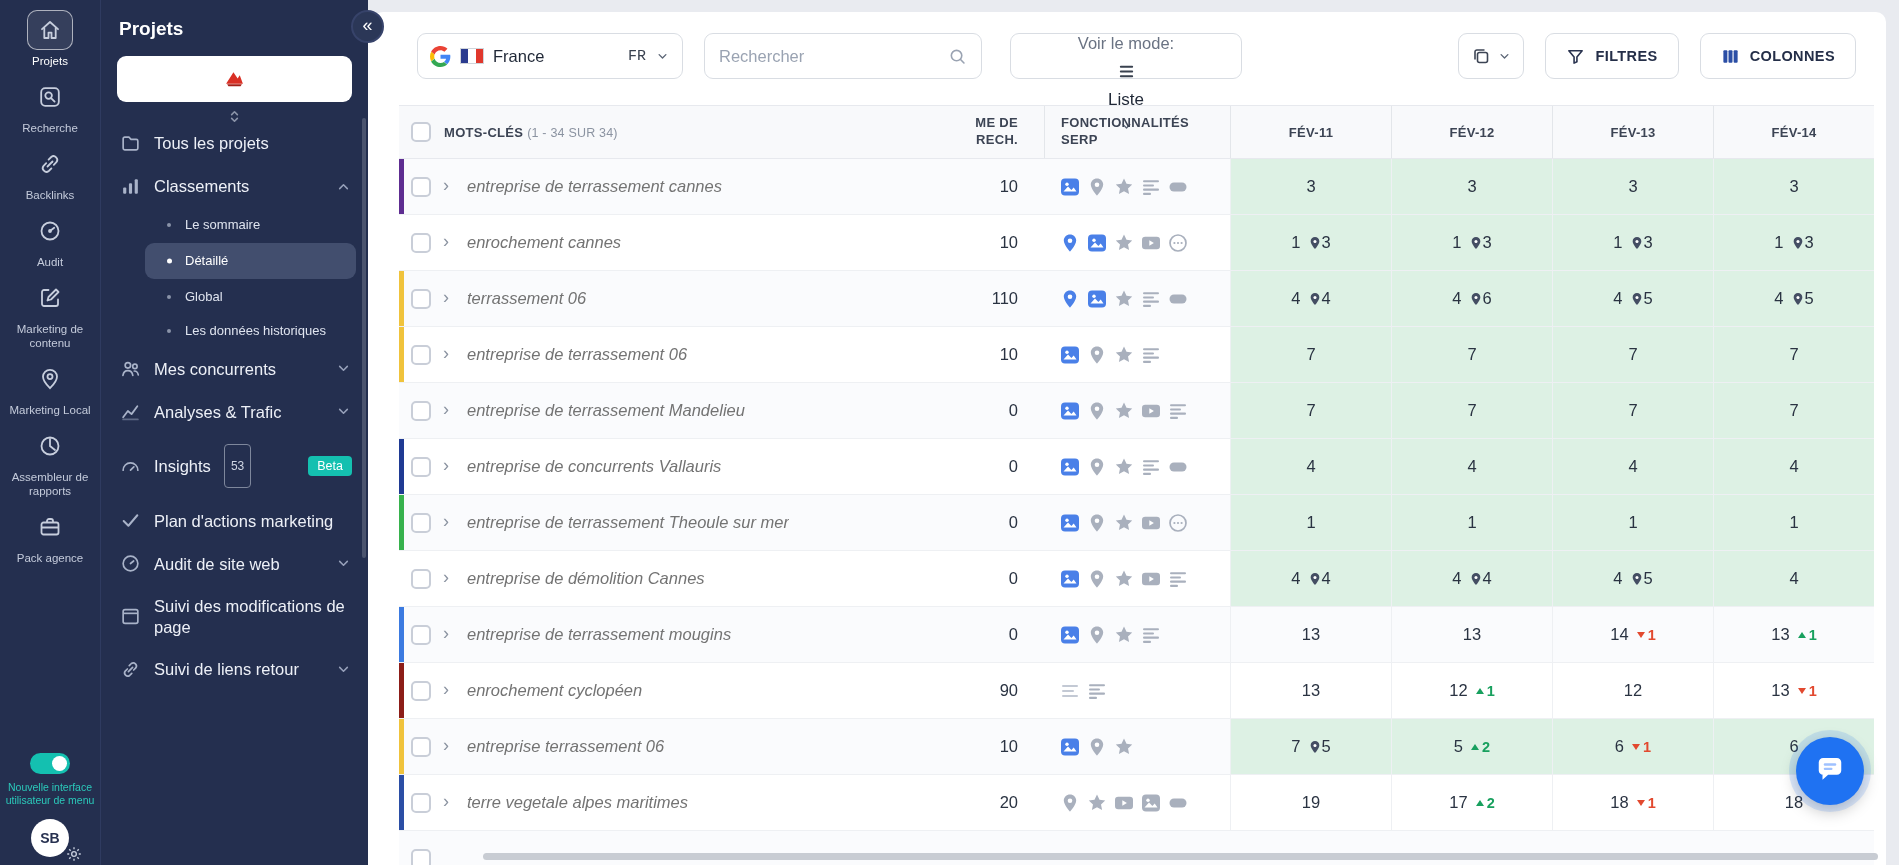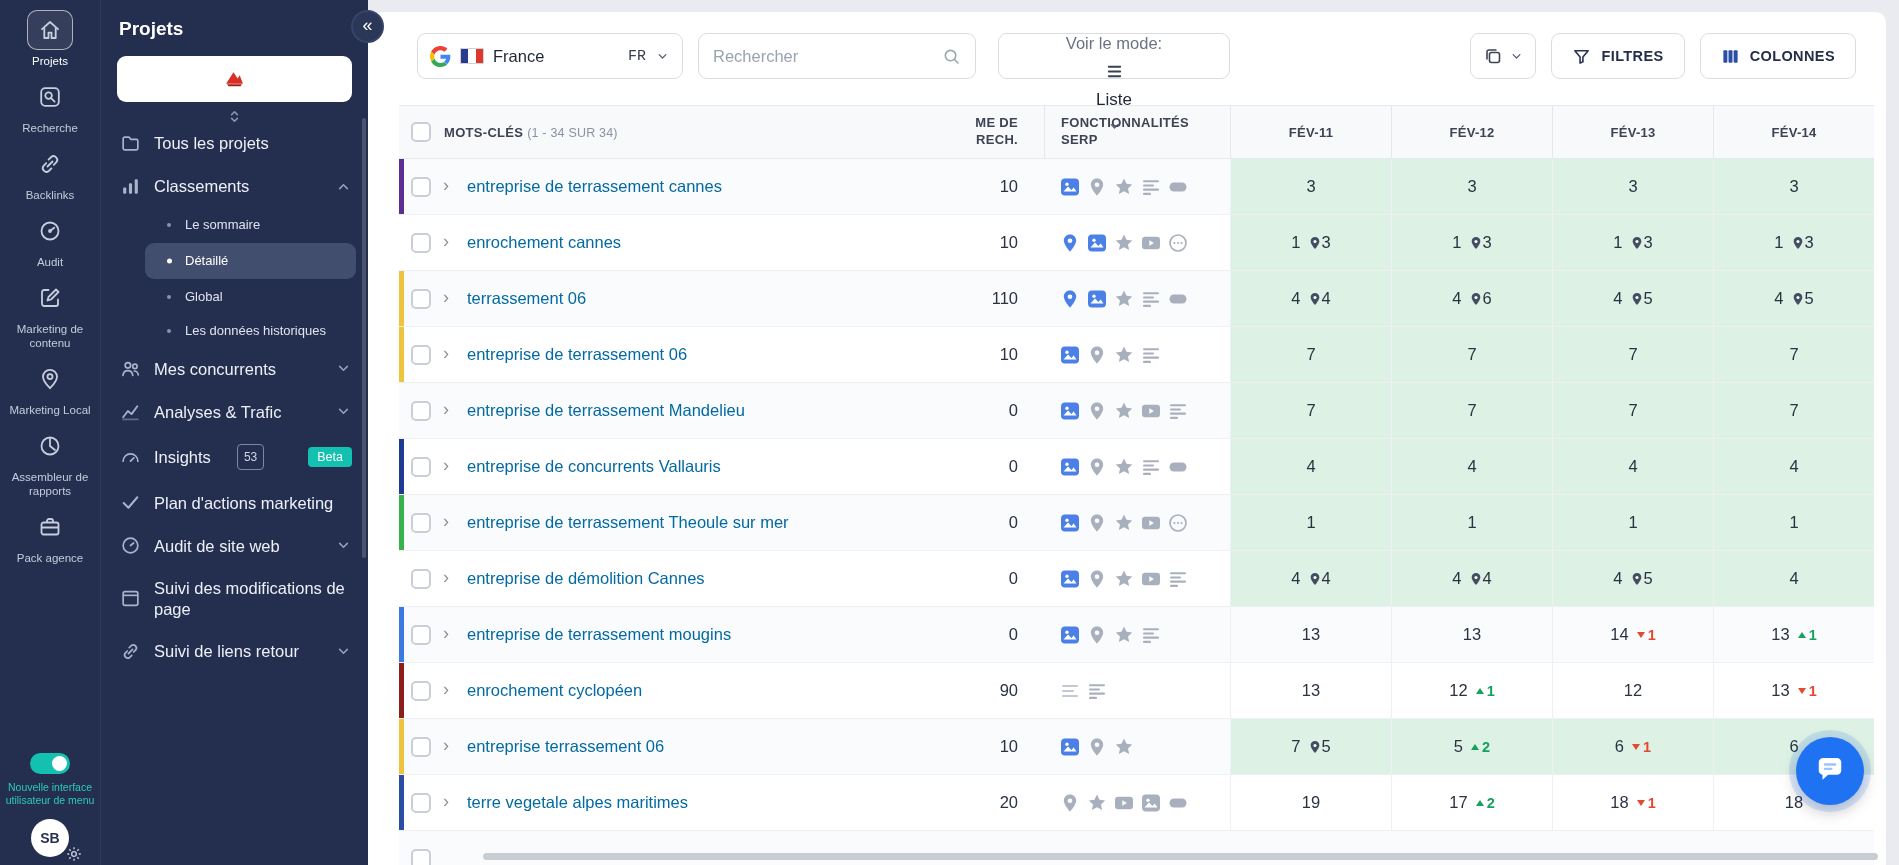--- a/index.html
+++ b/index.html
@@ -34,34 +34,34 @@
   .url-text{color:#0fa79b;font-size:15.5px;flex:1;white-space:nowrap;overflow:hidden;}
   .sorter{display:flex;}
   .sorter svg{width:19px;height:19px;}
   .sb-nav{margin-top:20px;flex:1;overflow:hidden;}
   .sb-item{display:flex;align-items:center;gap:13px;padding:11px 16px 11px 19px;font-size:16.5px;cursor:pointer;color:#edf0f7;}
   .sb-item .icn{width:21px;height:21px;color:#a9b3c9;flex:none;display:flex;}
   .sb-item .icn svg{width:21px;height:21px;}
   .sb-item .lbl{line-height:1.22;}
   .sb-item .chev{margin-left:auto;color:#97a1ba;display:flex;flex:none;}
   .chev svg{width:17px;height:17px;}
-  .badge-count{border:1px solid #7e879c;color:#cfd5e2;border-radius:4px;font-size:12px;padding:5px 6px;margin-left:13px;}
+  .badge-count{border:1px solid #7e879c;color:#cfd5e2;border-radius:4px;font-size:12px;padding:14px 6px;margin-left:0;}
   .badge-beta{margin-left:auto;background:#14c0b0;color:#fff;border-radius:4px;font-size:12.5px;padding:3px 9px;}
   .sb-sub-item{position:relative;display:flex;align-items:center;padding:9px 16px 9px 84px;font-size:13px;color:#dfe4ef;cursor:pointer;line-height:1.22;}
   .sb-sub-item::before{content:"";position:absolute;left:66px;top:50%;transform:translateY(-50%);width:4px;height:4px;border-radius:50%;background:#8a93a8;}
   .sb-sub-item.selected{background:#424e6e;border-radius:9px;margin:1px 12px 1px 44px;padding:10px 12px 10px 40px;color:#fff;}
   .sb-sub-item.selected::before{left:22px;background:#fff;width:5px;height:5px;}
   .sb-scroll{position:absolute;right:2px;top:118px;width:4px;height:440px;border-radius:2px;background:rgba(255,255,255,.18);}
 
   .collapse-btn{position:absolute;left:351px;top:10px;width:33px;height:33px;border-radius:50%;background:#2b3757;color:#fff;display:flex;align-items:center;justify-content:center;font-size:18px;z-index:6;border:2px solid #37436a;cursor:pointer;padding-bottom:2px;}
 
   
   .main{flex:1;padding-top:12px;position:relative;min-width:0;}
   .card{background:#fff;border-radius:16px 10px 0 0;height:853px;margin-right:13px;position:relative;overflow:hidden;}
-  .toolbar{display:flex;align-items:center;padding:21px 30px 0 49px;gap:15px;}
+  .toolbar{display:flex;align-items:center;padding:21px 30px 0 49px;gap:21px;}
   .ctl{height:46px;background:#fff;border:1px solid #d9dde3;border-radius:9px;display:flex;align-items:center;}
   .country{width:266px;padding:0 12px;gap:9px;cursor:pointer;}
   .country .icn{display:flex;}
   .country .g svg{width:21px;height:21px;}
   .country .flag svg{width:24px;height:16px;}
   .cname{font-size:16.5px;color:#1f2736;}
   .ccode{margin-left:auto;font-size:15px;color:#39414f;font-family:Liberation Mono, monospace;}
   .chev-sm{display:flex;color:#5b6575;}
   .chev-sm svg{width:15px;height:15px;}
   .search{width:278px;padding:0 14px;gap:8px;cursor:text;}
@@ -90,21 +90,21 @@
   .th-kw .cnt{color:#8b93a1;font-weight:normal;font-size:12.5px;letter-spacing:.2px;}
   .th-vol{width:80px;display:flex;flex-direction:column;align-items:flex-end;justify-content:center;padding-right:26px;line-height:1.3;}
   .th-serp{width:186px;border-left:1px solid #e3e6ea;display:flex;flex-direction:column;justify-content:center;padding-left:16px;line-height:1.3;}
   .th-date{width:161px;border-left:1px solid #e3e6ea;display:flex;align-items:center;justify-content:center;}
   .row{display:flex;height:56px;align-items:stretch;border-bottom:1px solid #eef0f3;position:relative;background:#fff;}
   .row:nth-child(odd){background:#fafbfd;}
   .rbar{position:absolute;left:0;top:0;bottom:0;width:5px;}
   .c-kw{width:565px;display:flex;align-items:center;gap:12px;padding-left:12px;}
   .cb{width:20px;height:20px;border:2px solid #c9ced8;border-radius:5px;background:#fff;flex:none;cursor:pointer;}
   .rchev{color:#8b93a1;font-size:18px;cursor:pointer;width:12px;line-height:1;padding-bottom:3px;}
-  .kw-label{font-size:16.5px;color:#0369a1;white-space:nowrap;overflow:hidden;}
+  .kw-label{font-size:16.5px;color:#737373;white-space:nowrap;overflow:hidden;font-style:italic;}
   .c-vol{width:80px;display:flex;align-items:center;justify-content:flex-end;padding-right:26px;font-size:16.5px;color:#2a3342;}
   .c-serp{width:186px;display:flex;align-items:center;gap:7px;padding-left:16px;}
   .c-serp .icn{display:flex;}
   .c-serp .icn svg{width:20px;height:20px;}
   .c-date{width:161px;display:flex;align-items:center;justify-content:center;border-left:1px solid #eef0f3;font-size:16.5px;color:#2a3342;}
   .c-date.green{background:#ddf1e4;}
   .pin-sub{display:flex;align-items:center;margin-left:7px;}
   .pin-sub .icn{display:flex;}
   .pin-sub .icn svg{width:14px;height:14px;}
   .chg{display:flex;align-items:center;gap:3px;margin-left:8px;font-size:14.5px;font-weight:bold;}

